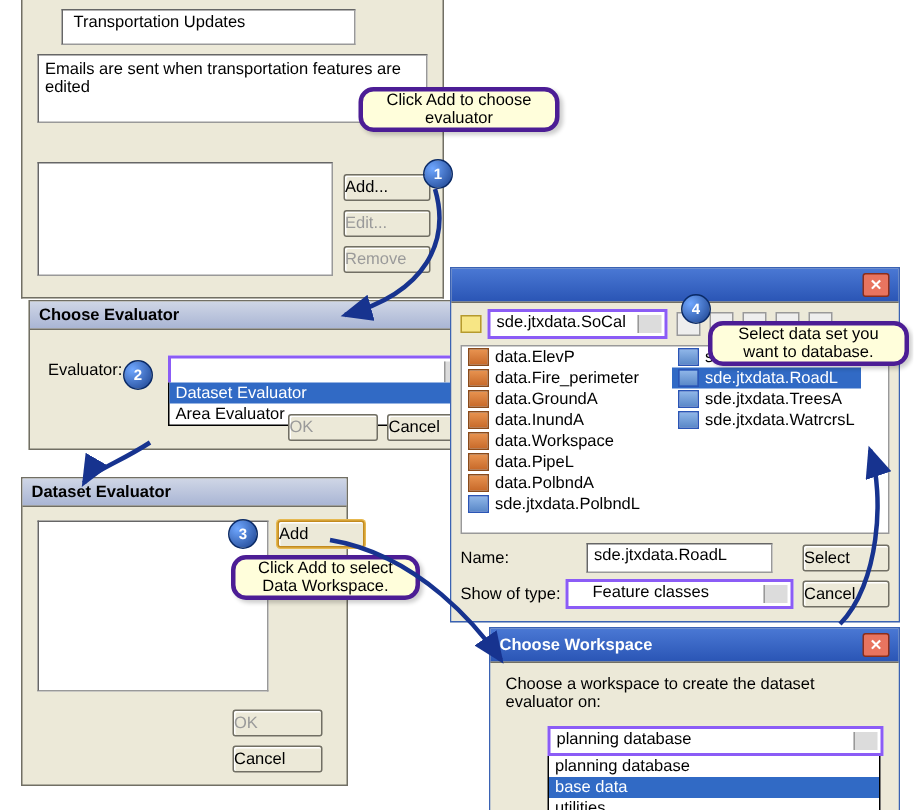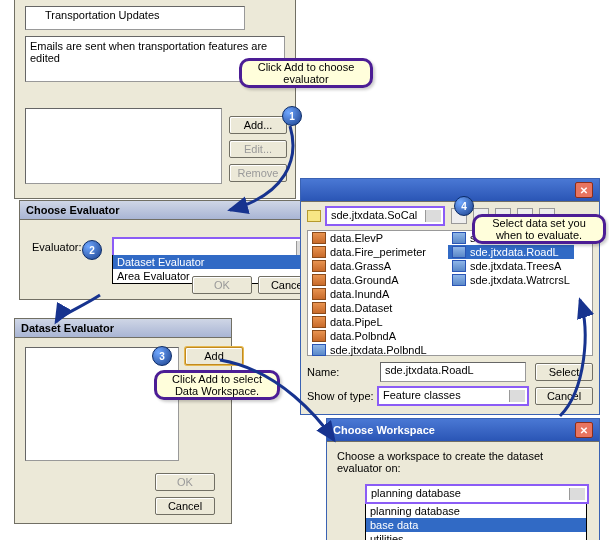--- a/index.html
+++ b/index.html
@@ -1,20 +1,20 @@
 <!DOCTYPE html>
 <html><head>
 <meta charset="utf-8">
 <style>
 body{margin:0;background:#fff;font-family:Tahoma,Arial,sans-serif;font-size:11px;color:#000;width:609px;height:540px;position:relative;overflow:hidden}
 .panel{position:absolute;background:#ece9d8;border:1px solid #716f64}
 .title{background:linear-gradient(#cfd6e6,#a9b5d4);font-weight:bold;padding:3px 6px;border-bottom:1px solid #716f64}
 .title.blue{background:linear-gradient(#4a78d4,#2a55b5);color:#fff;display:flex;justify-content:space-between;align-items:center}
 .inset{background:#fff;border:1px solid #999;border-top-color:#666;border-left-color:#666}
-.btn{display:inline-block;background:#ece9d8;border:1px solid #716f64;border-radius:2px;padding:2px 0;text-align:center;cursor:pointer;box-shadow:inset 1px 1px #fff;min-width:56px}
+.btn{display:inline-block;background:#ece9d8;border:1px solid #716f64;border-radius:2px;padding:2px 0;text-align:left;cursor:pointer;box-shadow:inset 1px 1px #fff;min-width:56px}
 .btn.hot{box-shadow:inset 1px 1px #fff,0 0 0 1px #e6b84f;border-color:#c28a1f}
 .btn.dis{color:#9a9a9a}
 .dd{background:#fff;border:2px solid #8b5cf6;position:relative}
 .dd:after{content:"";position:absolute;right:2px;top:2px;bottom:2px;width:15px;background:#dcdcdc;border-left:1px solid #999}
 .dd .arrow{position:absolute;right:6px;top:50%;margin-top:-2px;border:4px solid transparent;border-top-color:#000}
 .opt{background:#fff;border:1px solid #000;border-top:none}
 .opt div{padding:1px 4px}
 .opt .sel{background:#316ac5;color:#fff}
 .callout{position:absolute;background:#fffedb;border:3px solid #4c1d95;border-radius:10px;padding:0 10px;text-align:center;box-shadow:2px 2px 3px rgba(0,0,0,.2)}
 .step{position:absolute;width:18px;height:18px;border-radius:50%;background:radial-gradient(circle at 30% 30%,#6fa7ff,#1a3f8a);color:#fff;font-weight:bold;font-size:10px;display:flex;align-items:center;justify-content:center;border:1px solid #0a2a66}
@@ -27,21 +27,21 @@
 .ico.fc{background:linear-gradient(#e89350,#c86a2a);border:1px solid #8a4a1a}
 .ico.fcb{background:linear-gradient(#8fb6e8,#5a88c8);border:1px solid #2a55b5}
 .ico.ws{background:#f7e685;border:1px solid #b59a2e}
 .toolico{width:14px;height:14px;display:inline-block;border:1px solid #999;background:#eee;margin-left:2px}
 .lbl{white-space:nowrap}
 </style>
 </head>
 <body>
 
 <div class="panel" style="left:14px;top:0;width:280px;height:198px;border-top:none">
- <div class="inset" style="position:absolute;left:10px;top:6px;width:180px;height:18px;padding:2px 19px">Transportation Updates</div>
+ <div class="inset" style="position:absolute;left:26px;top:6px;width:180px;height:18px;padding:2px 7px">Transportation Updates</div>
  <div class="inset" style="position:absolute;left:10px;top:36px;width:250px;height:38px;padding:3px 4px">Emails are sent when transportation features are edited</div>
  <div class="inset" style="position:absolute;left:10px;top:108px;width:195px;height:74px"></div>
  <div class="btn" style="position:absolute;left:214px;top:116px;width:56px">Add...</div>
  <div class="btn dis" style="position:absolute;left:214px;top:140px;width:56px">Edit...</div>
  <div class="btn dis" style="position:absolute;left:214px;top:164px;width:56px">Remove</div>
 </div>
 
 <div class="panel" style="left:19px;top:200px;width:306px;height:98px">
  <div class="title">Choose Evaluator</div>
  <div class="lbl" style="position:absolute;left:12px;top:40px">Evaluator:</div>
@@ -87,33 +87,29 @@
       <div class="row">
             <span class="ico fc"></span>
             <span>data.ElevP</span>
           </div>
       <div class="row">
             <span class="ico fc"></span>
             <span>data.Fire_perimeter</span>
           </div>
       <div class="row">
             <span class="ico fc"></span>
-            <span>data.GrassA</span>
-          </div>
-      <div class="row">
-            <span class="ico fc"></span>
             <span>data.GroundA</span>
           </div>
       <div class="row">
             <span class="ico fc"></span>
             <span>data.InundA</span>
           </div>
       <div class="row">
             <span class="ico fc"></span>
-            <span>data.Dataset</span>
+            <span>data.Workspace</span>
           </div>
       <div class="row">
             <span class="ico fc"></span>
             <span>data.PipeL</span>
           </div>
       <div class="row">
             <span class="ico fc"></span>
             <span>data.PolbndA</span>
           </div>
       <div class="row">
@@ -133,29 +129,29 @@
       <div class="row">
             <span class="ico fcb"></span>
             <span>sde.jtxdata.TreesA</span>
           </div>
       <div class="row">
             <span class="ico fcb"></span>
             <span>sde.jtxdata.WatrcrsL</span>
           </div>
     </div>
   </div>
-  <div style="display:flex;align-items:center;margin-top:6px;gap:9px">
+  <div style="display:flex;align-items:center;margin-top:6px;gap:20px">
     <span class="lbl" style="width:64px">Name:</span>
     <div class="inset" style="flex:1;height:16px;padding:1px 4px">sde.jtxdata.RoadL</div>
     <div class="btn" style="width:48px">Select</div>
   </div>
   <div style="display:flex;align-items:center;margin-top:4px;gap:6px">
     <span class="lbl" style="width:64px">Show of type:</span>
     <div class="dd" style="flex:1;height:16px;position:relative">
-          <span style="padding:1px 4px;position:absolute">Feature classes</span>
+          <span style="padding:1px 16px;position:absolute">Feature classes</span>
           <span class="arrow"></span>
         </div>
     <div class="btn" style="width:48px">Cancel</div>
   </div>
  </div>
 </div>
 
 <div class="panel" style="left:326px;top:418px;width:272px;border-color:#3a62b3">
  <div class="title blue">
       <span>Choose Workspace</span>
@@ -170,21 +166,21 @@
   <div class="opt" style="margin-left:28px;width:220px">
     <div>planning database</div>
     <div class="sel">base data</div>
     <div>utilities</div>
   </div>
  </div>
 </div>
 
 <div class="callout" style="left:239px;top:58px;width:108px">Click Add to choose evaluator</div>
 <div class="callout" style="left:154px;top:370px;width:100px">Click Add to select Data Workspace.</div>
-<div class="callout" style="left:472px;top:214px;width:108px">Select data set you when to evaluate.</div>
+<div class="callout" style="left:472px;top:214px;width:108px">Select data set you want to database.</div>
 
 <div class="step" style="left:282px;top:106px">1</div>
 <div class="step" style="left:82px;top:240px">2</div>
 <div class="step" style="left:152px;top:346px">3</div>
 <div class="step" style="left:454px;top:196px">4</div>
 
 <svg class="arrow-con" style="left:0;top:0;width:609px;height:540px">
 <defs>
       <marker id="ah" markerWidth="8" markerHeight="8" refX="6" refY="3" orient="auto">
         <path d="M0,0 L7,3 L0,6 z" fill="#17338f"></path>

